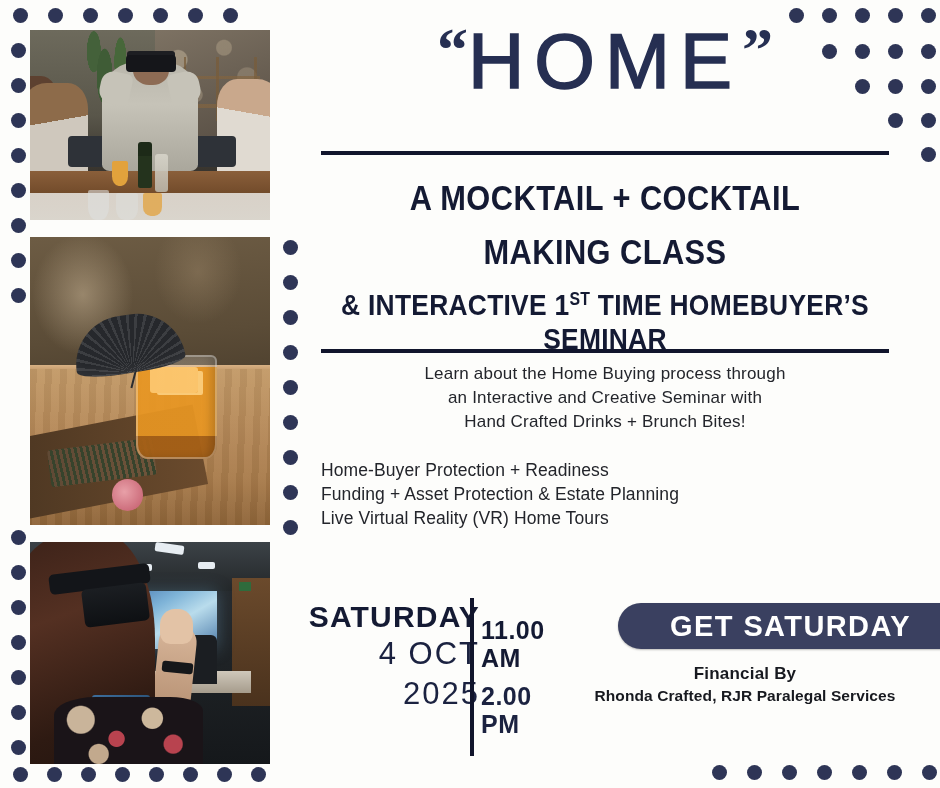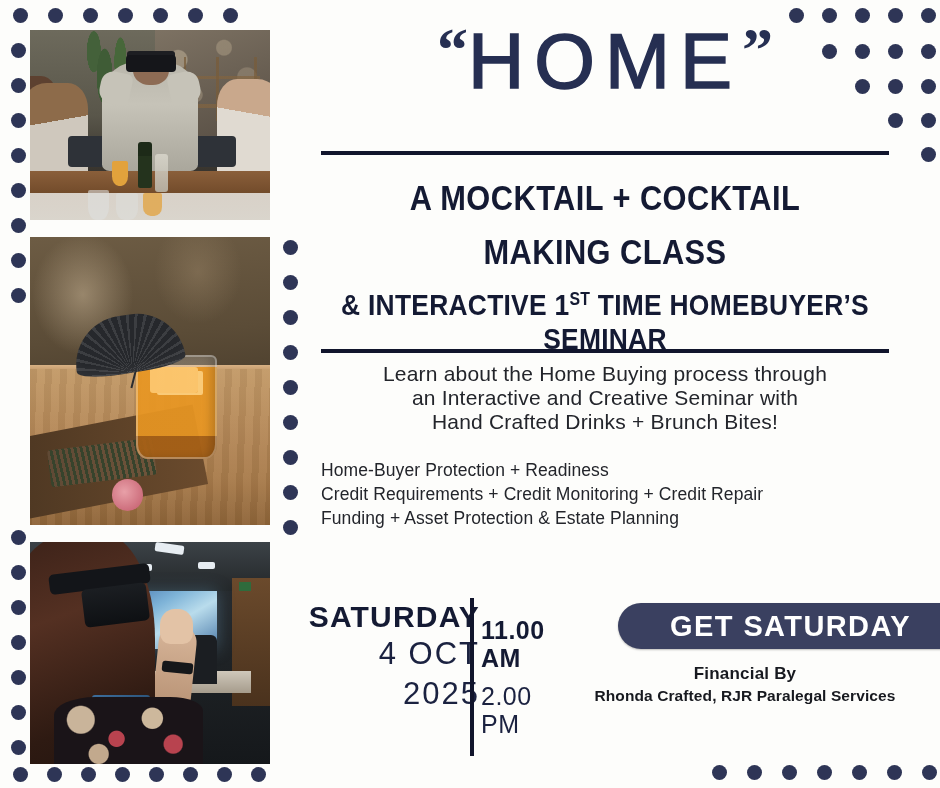--- a/index.html
+++ b/index.html
@@ -182,36 +182,36 @@
   .sub{position:absolute;left:0;width:600px;text-align:center;
     font-weight:700;color:#141a33;
     font-family:"Liberation Sans Narrow","Liberation Sans",sans-serif;
     transform:scaleX(.88);}
   .sub1{top:178px;font-size:35px;letter-spacing:.5px;}
   .sub2{top:232px;font-size:35px;letter-spacing:.5px;}
   .sub3{top:288px;font-size:30px;letter-spacing:.3px;}
   .sub sup{font-size:.6em;vertical-align:.55em;}
 
   .desc{position:absolute;left:0;top:362px;width:600px;text-align:center;
-    font-size:21px;line-height:24px;color:#23252b;letter-spacing:.2px;}
+    font-size:17px;line-height:24px;color:#23252b;letter-spacing:.2px;}
 
   .list{position:absolute;left:16px;top:458px;width:560px;
     font-size:17.5px;line-height:24px;color:#23252b;letter-spacing:.1px;}
   .list div{white-space:nowrap;}
   .list sup{font-size:.62em;vertical-align:.5em;}
 
   
   .dt{position:absolute;left:0px;top:600px;width:175px;text-align:right;}
   .dt .day{font-size:30px;font-weight:700;letter-spacing:1.2px;color:#141a33;line-height:34px;}
   .dt .d2{font-size:31px;font-weight:300;letter-spacing:2px;color:#1b2240;line-height:40px;}
   .dt .d3{font-size:31px;font-weight:300;letter-spacing:2px;color:#1b2240;line-height:40px;}
   .vdiv{position:absolute;left:165px;top:598px;width:4px;height:158px;background:#11152c;}
   .tm{position:absolute;left:176px;top:616px;width:80px;}
   .tm .t1{font-size:25px;font-weight:700;color:#141a33;line-height:28px;letter-spacing:.5px;}
-  .tm .t2{font-size:25px;font-weight:400;color:#1b2240;line-height:28px;letter-spacing:.5px;margin-top:10px;}
+  .tm .t2{font-size:25px;font-weight:700;color:#1b2240;line-height:28px;letter-spacing:.5px;margin-top:10px;}
 
   
   .btn{position:absolute;left:313px;top:603px;width:345px;height:46px;
     background:#3a4060;border-radius:23px;
     color:#ffffff;font-size:29px;font-weight:700;letter-spacing:1.4px;
     display:flex;align-items:center;justify-content:center;
     box-shadow:0 1px 2px rgba(0,0,0,.25);}
   .spon{position:absolute;left:245px;top:662px;width:390px;text-align:center;}
   .spon .h{font-size:17px;font-weight:700;color:#17191f;line-height:23px;letter-spacing:.2px;}
   .spon .l{font-size:15.5px;font-weight:700;color:#17191f;line-height:22px;letter-spacing:.1px;}
@@ -385,22 +385,22 @@
     <div class="rule r2"></div>
 
     <div class="desc">
       <div>Learn about the Home Buying process through</div>
       <div>an Interactive and Creative Seminar with</div>
       <div>Hand Crafted Drinks + Brunch Bites!</div>
     </div>
 
     <div class="list">
       <div>Home-Buyer Protection + Readiness</div>
-      <div>Credit Requirements + Credit Monitoring + Credit Repair</div>
       <div>Funding + Asset Protection &amp; Estate Planning</div>
+      <div>Live Virtual Reality (VR) Home Tours</div>
     </div>
 
     <div class="dt">
       <div class="day">SATURDAY</div>
       <div class="d2">4 OCT</div>
       <div class="d3">2025</div>
     </div>
 
     <div class="vdiv"></div>
 

